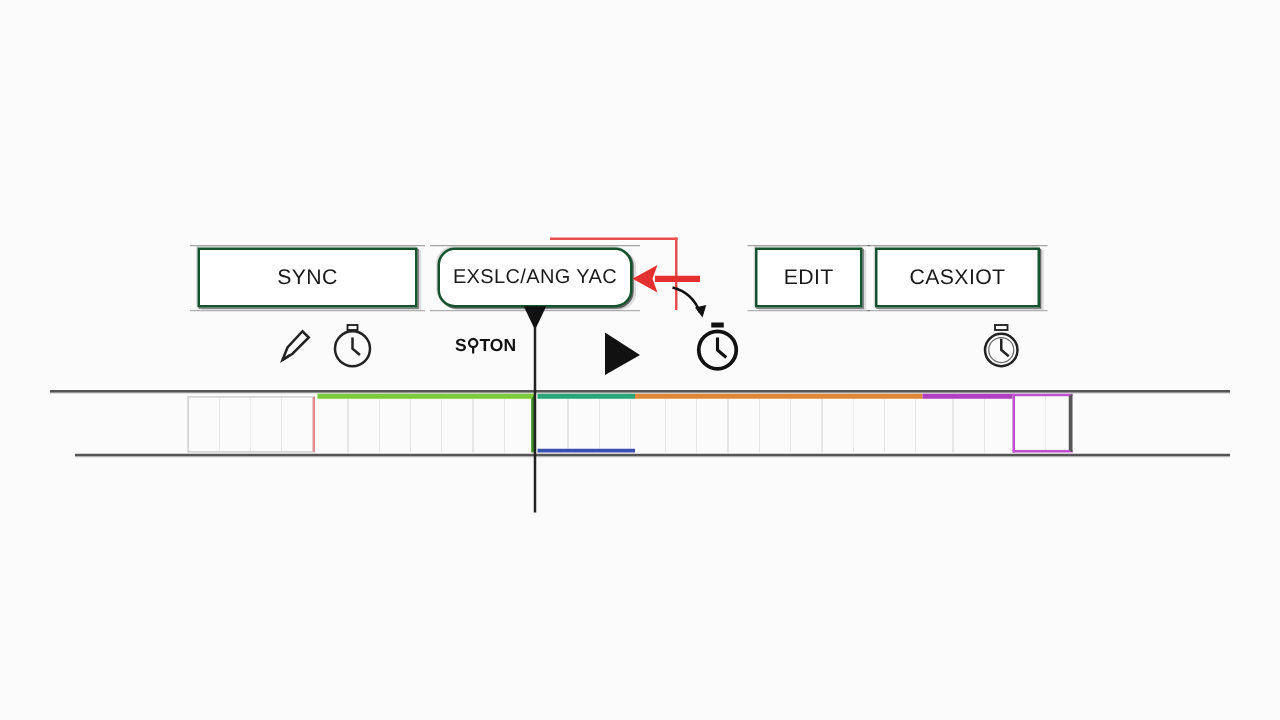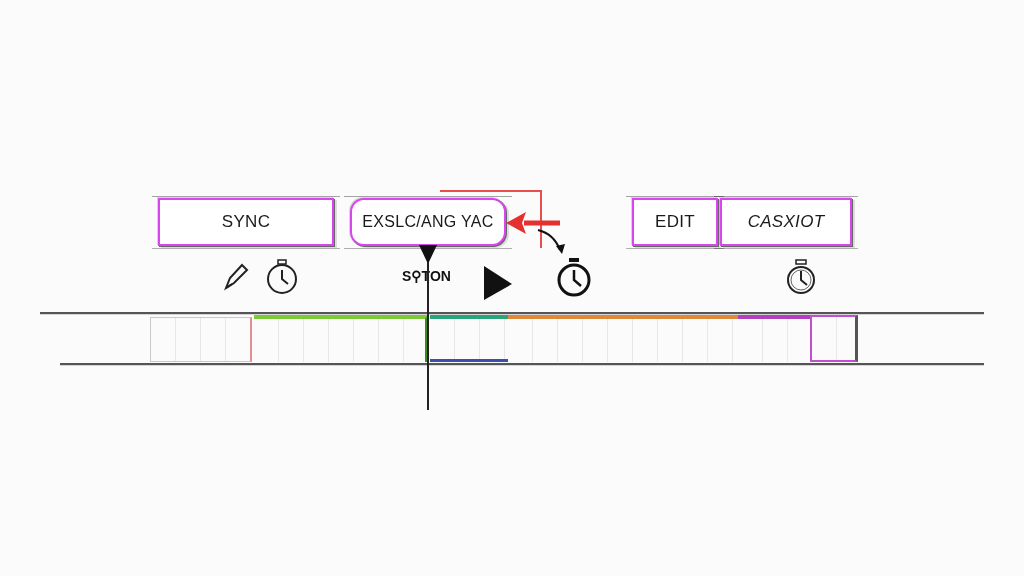--- a/index.html
+++ b/index.html
@@ -4,21 +4,21 @@
   <style>
     html, body { margin: 0; padding: 0; }
     body {
       width: 1024px; height: 576px; overflow: hidden;
       background: #fbfbfb;
       font-family: "Liberation Sans", sans-serif;
       position: relative;
     }
     .sketch-btn {
       position: absolute;
-      border: 2px solid #d946ef;
+      border: 2px solid #14532d;
       box-shadow: 1px 1px 0 #666, -1px -1px 0 rgba(0,0,0,0.15), 3px 2px 0 rgba(0,0,0,0.12);
       background: #fff;
       display: flex; align-items: center; justify-content: center;
       font-size: 17px; color: #1a1a1a; letter-spacing: 0.3px;
       cursor: pointer;
     }
     .sketch-btn::before {
       content: ""; position: absolute; left: -8px; right: -8px; top: -4px; height: 1px;
       background: rgba(0,0,0,0.35);
     }
@@ -45,25 +45,25 @@
 <body>
 
 <div class="sketch-btn" style="left:158px; top:198px; width:172px; height:44px;">
   <span>SYNC</span>
 </div>
 
 <div class="sketch-btn" style="left:350px; top:198px; width:152px; height:44px; font-size:16px;border-radius:14px;">
   <span>EXSLC/ANG YAC</span>
 </div>
 
-<div class="sketch-btn" style="left:632px; top:198px; width:82px; height:44px;">
+<div class="sketch-btn" style="left:604px; top:198px; width:82px; height:44px;">
   <span>EDIT</span>
 </div>
 
-<div class="sketch-btn" style="left:720px; top:198px; width:128px; height:44px;font-style:italic;">
+<div class="sketch-btn" style="left:700px; top:198px; width:128px; height:44px;">
   <span>CASXIOT</span>
 </div>
 
 <div class="red-box" style="left:440px; top:190px; width:100px; height:56px;"></div>
 <svg class="icon" style="left:502px; top:208px;" width="60" height="30" viewBox="0 0 60 30">
   <path d="M58 15 L22 15" stroke="#e53030" stroke-width="5" fill="none"></path>
   <path d="M4 15 L24 4 L20 15 L24 26 Z" fill="#e53030"></path>
 </svg>
 <svg class="icon" style="left:536px; top:226px;" width="34" height="30" viewBox="0 0 34 30">
   <path d="M2 4 Q18 8 24 24" stroke="#111" stroke-width="2" fill="none"></path>
@@ -74,21 +74,21 @@
   <path d="M4 26 L8 16 L20 3 L25 8 L12 21 Z" fill="none" stroke="#222" stroke-width="2"></path>
   <path d="M4 26 L10 22" stroke="#222" stroke-width="2"></path>
 </svg>
 
 <svg class="icon" style="left:264px; top:258px;" width="36" height="38" viewBox="0 0 36 38">
   <rect x="14" y="2" width="8" height="4" fill="none" stroke="#222" stroke-width="1.5"></rect>
   <circle cx="18" cy="21" r="14" fill="none" stroke="#222" stroke-width="2"></circle>
   <path d="M18 12 L18 21 L24 26" stroke="#222" stroke-width="2" fill="none"></path>
 </svg>
 
-<div class="label-small" style="left:364px; top:268px;margin-left:38px;">S⚲TON</div>
+<div class="label-small" style="left:364px; top:268px;">S⚲TON</div>
 
 <svg class="icon" style="left:482px; top:264px;" width="32" height="38" viewBox="0 0 32 38">
   <path d="M2 2 L30 20 L2 36 Z" fill="#111"></path>
 </svg>
 
 <svg class="icon" style="left:554px; top:256px;" width="40" height="42" viewBox="0 0 40 42">
   <rect x="15" y="2" width="10" height="4" fill="#111"></rect>
   <circle cx="20" cy="24" r="15" fill="none" stroke="#111" stroke-width="3"></circle>
   <path d="M20 14 L20 24 L27 30" stroke="#111" stroke-width="2.5" fill="none"></path>
 </svg>

